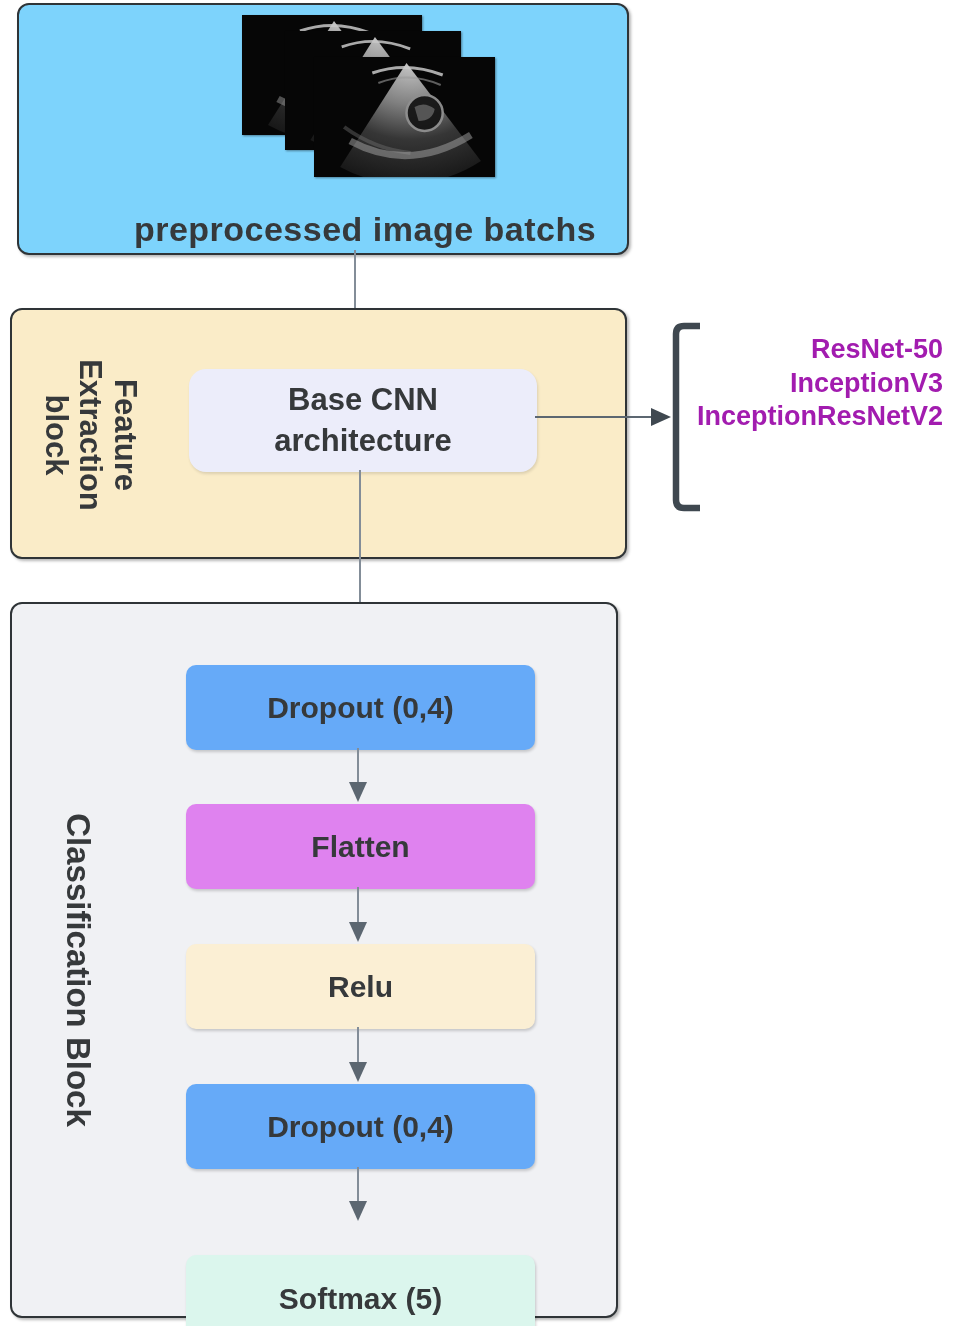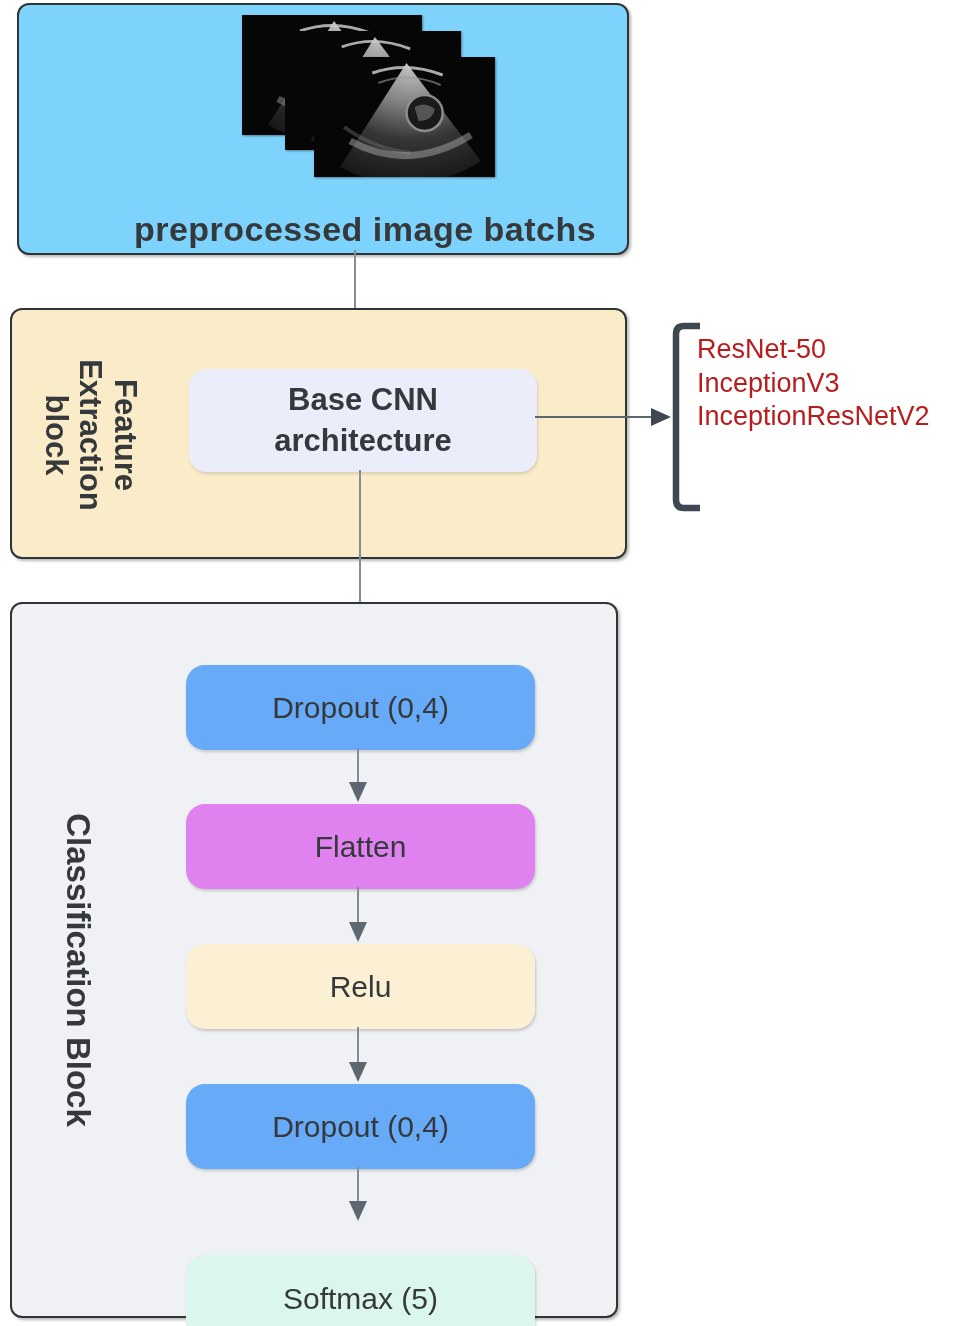--- a/index.html
+++ b/index.html
@@ -28,37 +28,37 @@
   #feature-vtext{left:78px;top:125px;font-size:31px;line-height:1.12;}
   #cnn-box{
     position:absolute;left:177px;top:59px;width:348px;height:103px;
     background:#ECEDFA;border-radius:17px;display:flex;align-items:center;justify-content:center;
     text-align:center;font-size:31px;font-weight:bold;line-height:1.3;white-space:pre-line;
     box-shadow:1px 2px 3px rgba(0,0,0,0.12);
   }
   #classification-block{left:10px;top:602px;width:608px;height:716px;background:#F0F1F4;}
   #classification-vtext{left:66px;top:366px;font-size:33px;white-space:nowrap;}
   .layer-box{
-    position:absolute;left:174px;width:349px;height:85px;border-radius:19px;
+    position:absolute;left:174px;width:349px;height:85px;border-radius:10px;
     display:flex;align-items:center;justify-content:center;
-    font-size:30px;font-weight:normal;box-shadow:1px 2px 3px rgba(0,0,0,0.18);
+    font-size:30px;font-weight:bold;box-shadow:1px 2px 3px rgba(0,0,0,0.18);
   }
   .arrow-stem-v{position:absolute;width:2px;background:#838D98;}
   .arrow-stem-h{position:absolute;height:2px;background:#5C6771;}
   .arrow-head-down{
     position:absolute;width:0;height:0;
     border-left:9px solid transparent;border-right:9px solid transparent;
     border-top:20px solid #5C6771;
   }
   .arrow-head-right{
     position:absolute;width:0;height:0;
     border-top:9px solid transparent;border-bottom:9px solid transparent;
     border-left:20px solid #3F4850;
   }
-  #model-list{position:absolute;left:697px;top:333px;font-size:27px;font-weight:normal;color:#b91c1c;}
+  #model-list{position:absolute;left:697px;top:333px;font-size:27px;font-weight:bold;color:#a21caf;text-align:right;}
   .model-item{height:33.5px;line-height:33.5px;white-space:nowrap;}
 </style>
 </head>
 <body>
 
 <div id="stage">
 
   <svg width="0" height="0" style="position:absolute" aria-hidden="true">
     <defs>
       <radialGradient id="usg" cx="0.5" cy="0" r="1.15">

